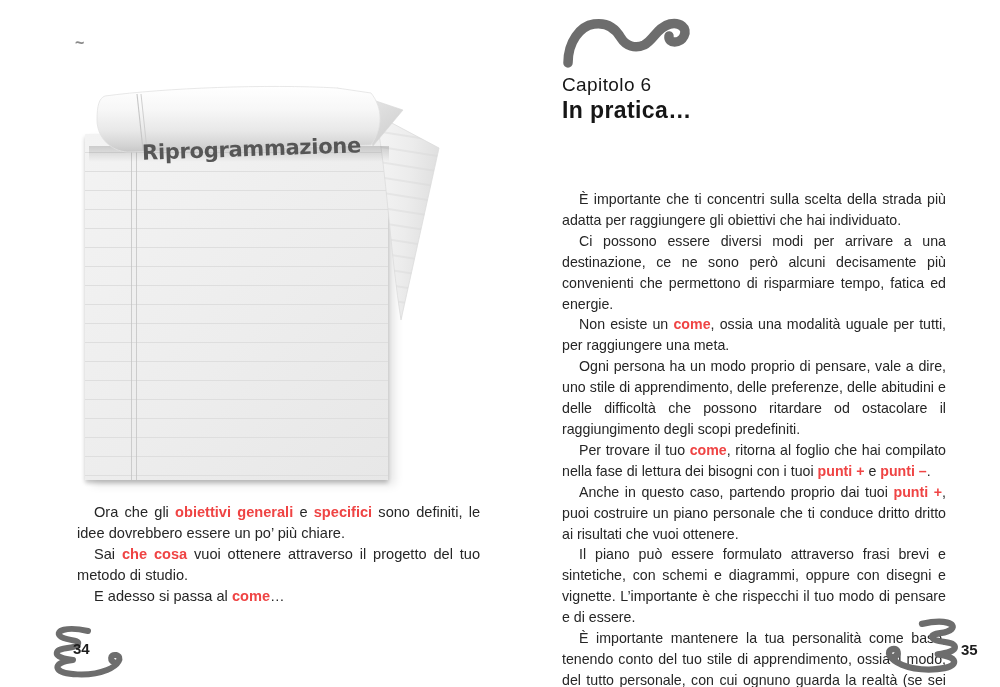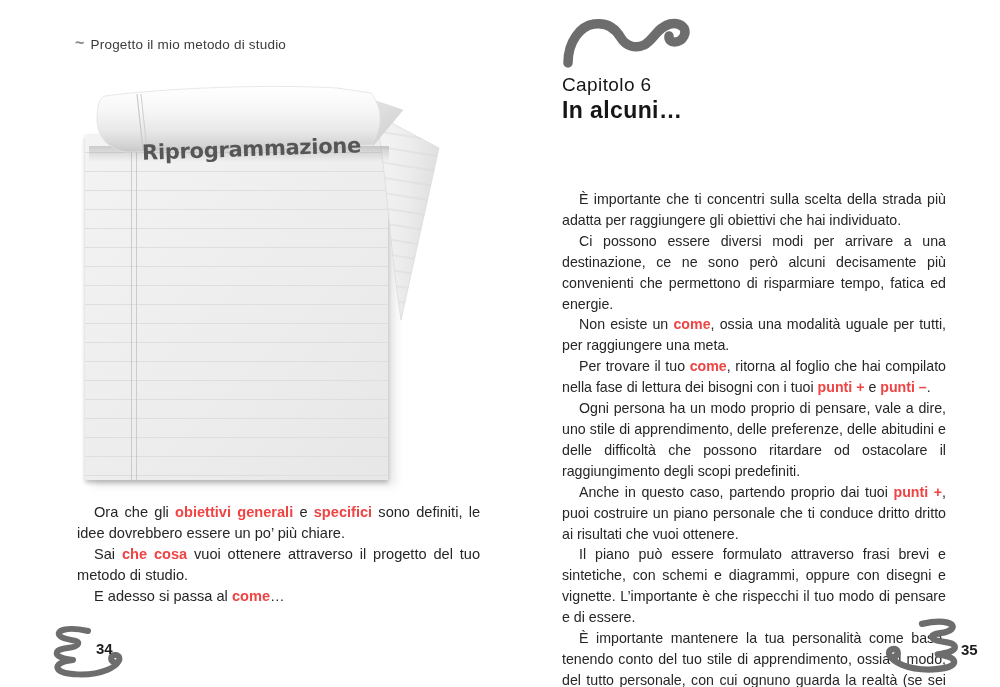--- a/index.html
+++ b/index.html
@@ -62,33 +62,32 @@
   .chapter-title{
     position:absolute;left:562px;top:97px;
     font-size:23px;font-weight:700;letter-spacing:.4px;color:#161616;
   }
   
   .footer-squiggle-left{position:absolute;left:28px;top:624px;}
   .footer-squiggle-right{position:absolute;left:880px;top:616px;}
   .page-number{
     position:absolute;font-size:15px;font-weight:700;color:#1d1d1d;
   }
-  .page-number.left{left:96px;top:640px;}
+  .page-number.left{left:73px;top:640px;}
   .page-number.right{left:917px;top:641px;margin-left:44px;}
 </style>
 </head>
 <body>
 
 <div class="spread">
 
   <div>
 
     <div class="running-header">
       <span class="tilde">~</span>
-      <span>Progetto il mio metodo di studio</span>
     </div>
 
     <div class="notepad">
 
       <div class="page">
         <div class="margin-line a"></div>
         <div class="margin-line b"></div>
       </div>
 
       <svg class="flap-svg" width="360" height="402" viewBox="0 0 360 402">
@@ -147,28 +146,28 @@
     <div class="page-number left">34</div>
   </div>
 
   <div>
 
     <svg class="chapter-ornament" width="132" height="60" viewBox="0 0 132 60">
       <path d="M7,48 C7,27 19,11 33,9 C47,7 55,14 60,23 C65,31 74,34 83,30 C93,25 96,12 109,9 C119,7 127,13 123,21 C119,29 107,29 108,21" fill="none" stroke="#6d6d6d" stroke-width="9.5" stroke-linecap="round" stroke-linejoin="round"></path>
     </svg>
 
     <div class="chapter-label">Capitolo 6</div>
-    <div class="chapter-title">In alcuni…</div>
+    <div class="chapter-title">In pratica…</div>
 
     <div class="body-text right-body">
         <p><span>È importante che ti concentri sulla scelta della strada più adatta per raggiungere gli obiettivi che hai individuato.</span></p>
         <p><span>Ci possono essere diversi modi per arrivare a una destinazione, ce ne sono però alcuni decisamente più convenienti che permettono di risparmiare tempo, fatica ed energie.</span></p>
         <p><span>Non esiste un </span><b>come</b><span>, ossia una modalità uguale per tutti, per raggiungere una meta.</span></p>
+        <p><span>Ogni persona ha un modo proprio di pensare, vale a dire, uno stile di apprendimento, delle preferenze, delle abitudini e delle difficoltà che possono ritardare od ostacolare il raggiungimento degli scopi predefiniti.</span></p>
         <p><span>Per trovare il tuo </span><b>come</b><span>, ritorna al foglio che hai compilato nella fase di lettura dei bisogni con i tuoi </span><b>punti +</b><span> e </span><b>punti –</b><span>.</span></p>
-        <p><span>Ogni persona ha un modo proprio di pensare, vale a dire, uno stile di apprendimento, delle preferenze, delle abitudini e delle difficoltà che possono ritardare od ostacolare il raggiungimento degli scopi predefiniti.</span></p>
         <p><span>Anche in questo caso, partendo proprio dai tuoi </span><b>punti +</b><span>, puoi costruire un piano personale che ti conduce dritto dritto ai risultati che vuoi ottenere.</span></p>
         <p><span>Il piano può essere formulato attraverso frasi brevi e sintetiche, con schemi e diagrammi, oppure con disegni e vignette. L’importante è che rispecchi il tuo modo di pensare e di essere.</span></p>
         <p><span>È importante mantenere la tua personalità come base, tenendo conto del tuo stile di apprendimento, ossia il modo, del tutto personale, con cui ognuno guarda la realtà (se sei curioso di scoprire il tuo, consulta la rete, troverai molti approfondimenti).</span></p>
       </div>
 
     <svg class="footer-squiggle-right" width="105" height="62" viewBox="0 0 100 58">
       <g transform="translate(100,0) scale(-1,1)">
         <path d="M60,7 C38,2 27,7 32,12 C37,17 52,15 50,20 C48,25 31,23 29,28 C27,33 38,35 45,36 C36,37 27,40 30,45 C34,51 62,53 79,46 C91,41 95,33 88,31 C82,30 81,37 88,39" fill="none" stroke="#6d6d6d" stroke-width="6" stroke-linecap="round" stroke-linejoin="round"></path>
       </g>
     </svg>

